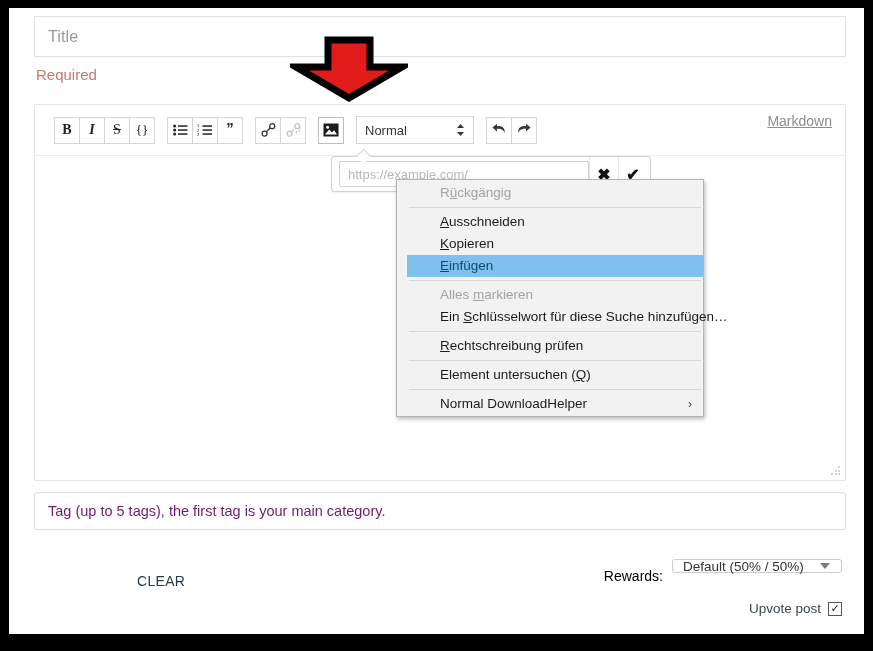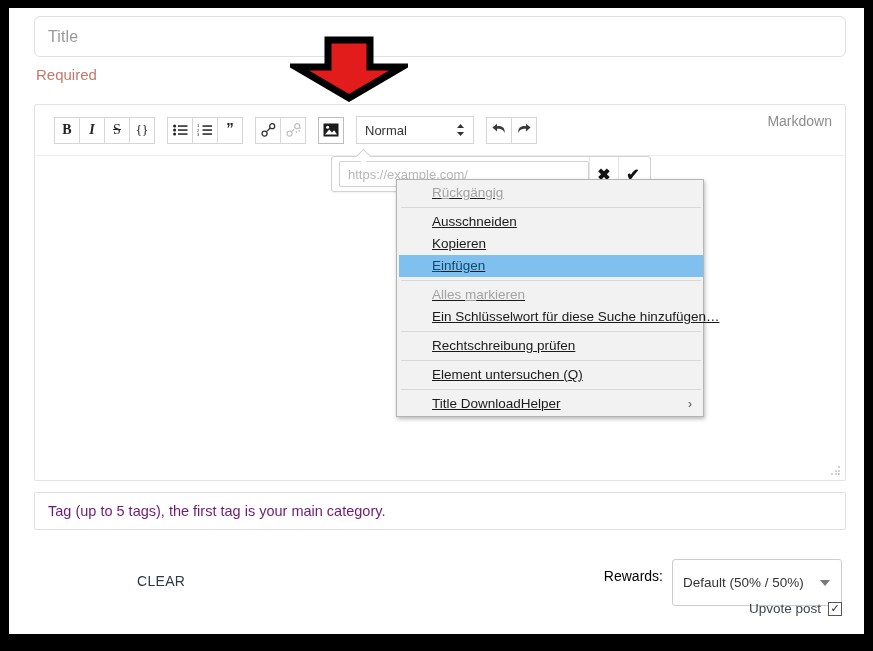--- a/index.html
+++ b/index.html
@@ -26,21 +26,21 @@
     background: #ffffff;
   }
 
   
   #title-field {
     position: absolute;
     left: 25px; top: 8px;
     width: 812px; height: 41px;
     border: 1px solid #e0e0e0;
     background: #ffffff;
-    border-radius: 6px;
+    border-radius: 0;
     padding: 0 13px;
     display: flex; align-items: center;
     font-size: 16px;
     color: #9a9a9a;
     letter-spacing: .1px;
   }
   #required-note {
     position: absolute;
     left: 27px; top: 58px;
     font-size: 15px;
@@ -55,20 +55,21 @@
     border: 1px solid #e3e3e3;
     background: #ffffff;
     border-radius: 2px;
   }
 
   #markdown-link {
     position: absolute;
     right: 13px; top: 8px;
     font-size: 14px;
     color: #8d8d8d;
+    text-decoration: underline;
     cursor: pointer;
   }
 
   
   #toolbar {
     position: absolute;
     left: 19px; top: 11px;
     display: flex;
     align-items: center;
     height: 28px;
@@ -191,24 +192,23 @@
   }
 
   
   #context-menu {
     position: absolute;
     left: 387px; top: 171px;
     width: 308px;
     background: #f2f2f2;
     border: 1px solid #b4b4b4;
     box-shadow: 1px 2px 4px rgba(0,0,0,.28);
-    padding: 2px 0 1px 2px;
+    padding: 2px 0 1px 10px;
     font-size: 13.5px;
     color: #1a1a1a;
-    text-decoration: underline;
   }
   .cm-item {
     height: 22px;
     line-height: 22px;
     padding-left: 33px;
     white-space: nowrap;
     cursor: default;
     position: relative;
   }
   .cm-item .acc { text-decoration: underline; }
@@ -266,21 +266,21 @@
 
   #rewards-label {
     position: absolute;
     right: 201px; top: 560px;
     font-size: 14px;
     color: #000000;
   }
   #rewards-select {
     position: absolute;
     right: 22px; top: 551px;
-    width: 170px; height: 47px;
+    width: 170px; height: 14px;
     border: 1px solid #cccccc;
     background: #ffffff;
     border-radius: 3px;
     display: flex; align-items: center;
     padding: 0 10px;
     font-size: 13.5px;
     color: #333;
     cursor: pointer;
   }
   #rewards-select .caret {
@@ -464,21 +464,21 @@
         <div class="cm-item"><span><span class="acc">K</span>opieren</span></div>
         <div class="cm-item selected"><span><span class="acc">E</span>infügen</span></div>
         <div class="cm-sep"></div>
         <div class="cm-item disabled"><span>Alles <span class="acc">m</span>arkieren</span></div>
         <div class="cm-item"><span>Ein <span class="acc">S</span>chlüsselwort für diese Suche hinzufügen…</span></div>
         <div class="cm-sep"></div>
         <div class="cm-item"><span><span class="acc">R</span>echtschreibung prüfen</span></div>
         <div class="cm-sep"></div>
         <div class="cm-item"><span>Element untersuchen (<span class="acc">Q</span>)</span></div>
         <div class="cm-sep"></div>
-        <div class="cm-item"><span>Title DownloadHelper</span><span class="submenu-arrow">›</span></div>
+        <div class="cm-item"><span>Normal DownloadHelper</span><span class="submenu-arrow">›</span></div>
       </div>
 
     <div id="tag-field">
       <span>Tag (up to 5 tags), the first tag is your main category.</span>
     </div>
 
     <div id="clear-link">CLEAR</div>
 
     <div id="rewards-label">Rewards:</div>
     <div id="rewards-select">

